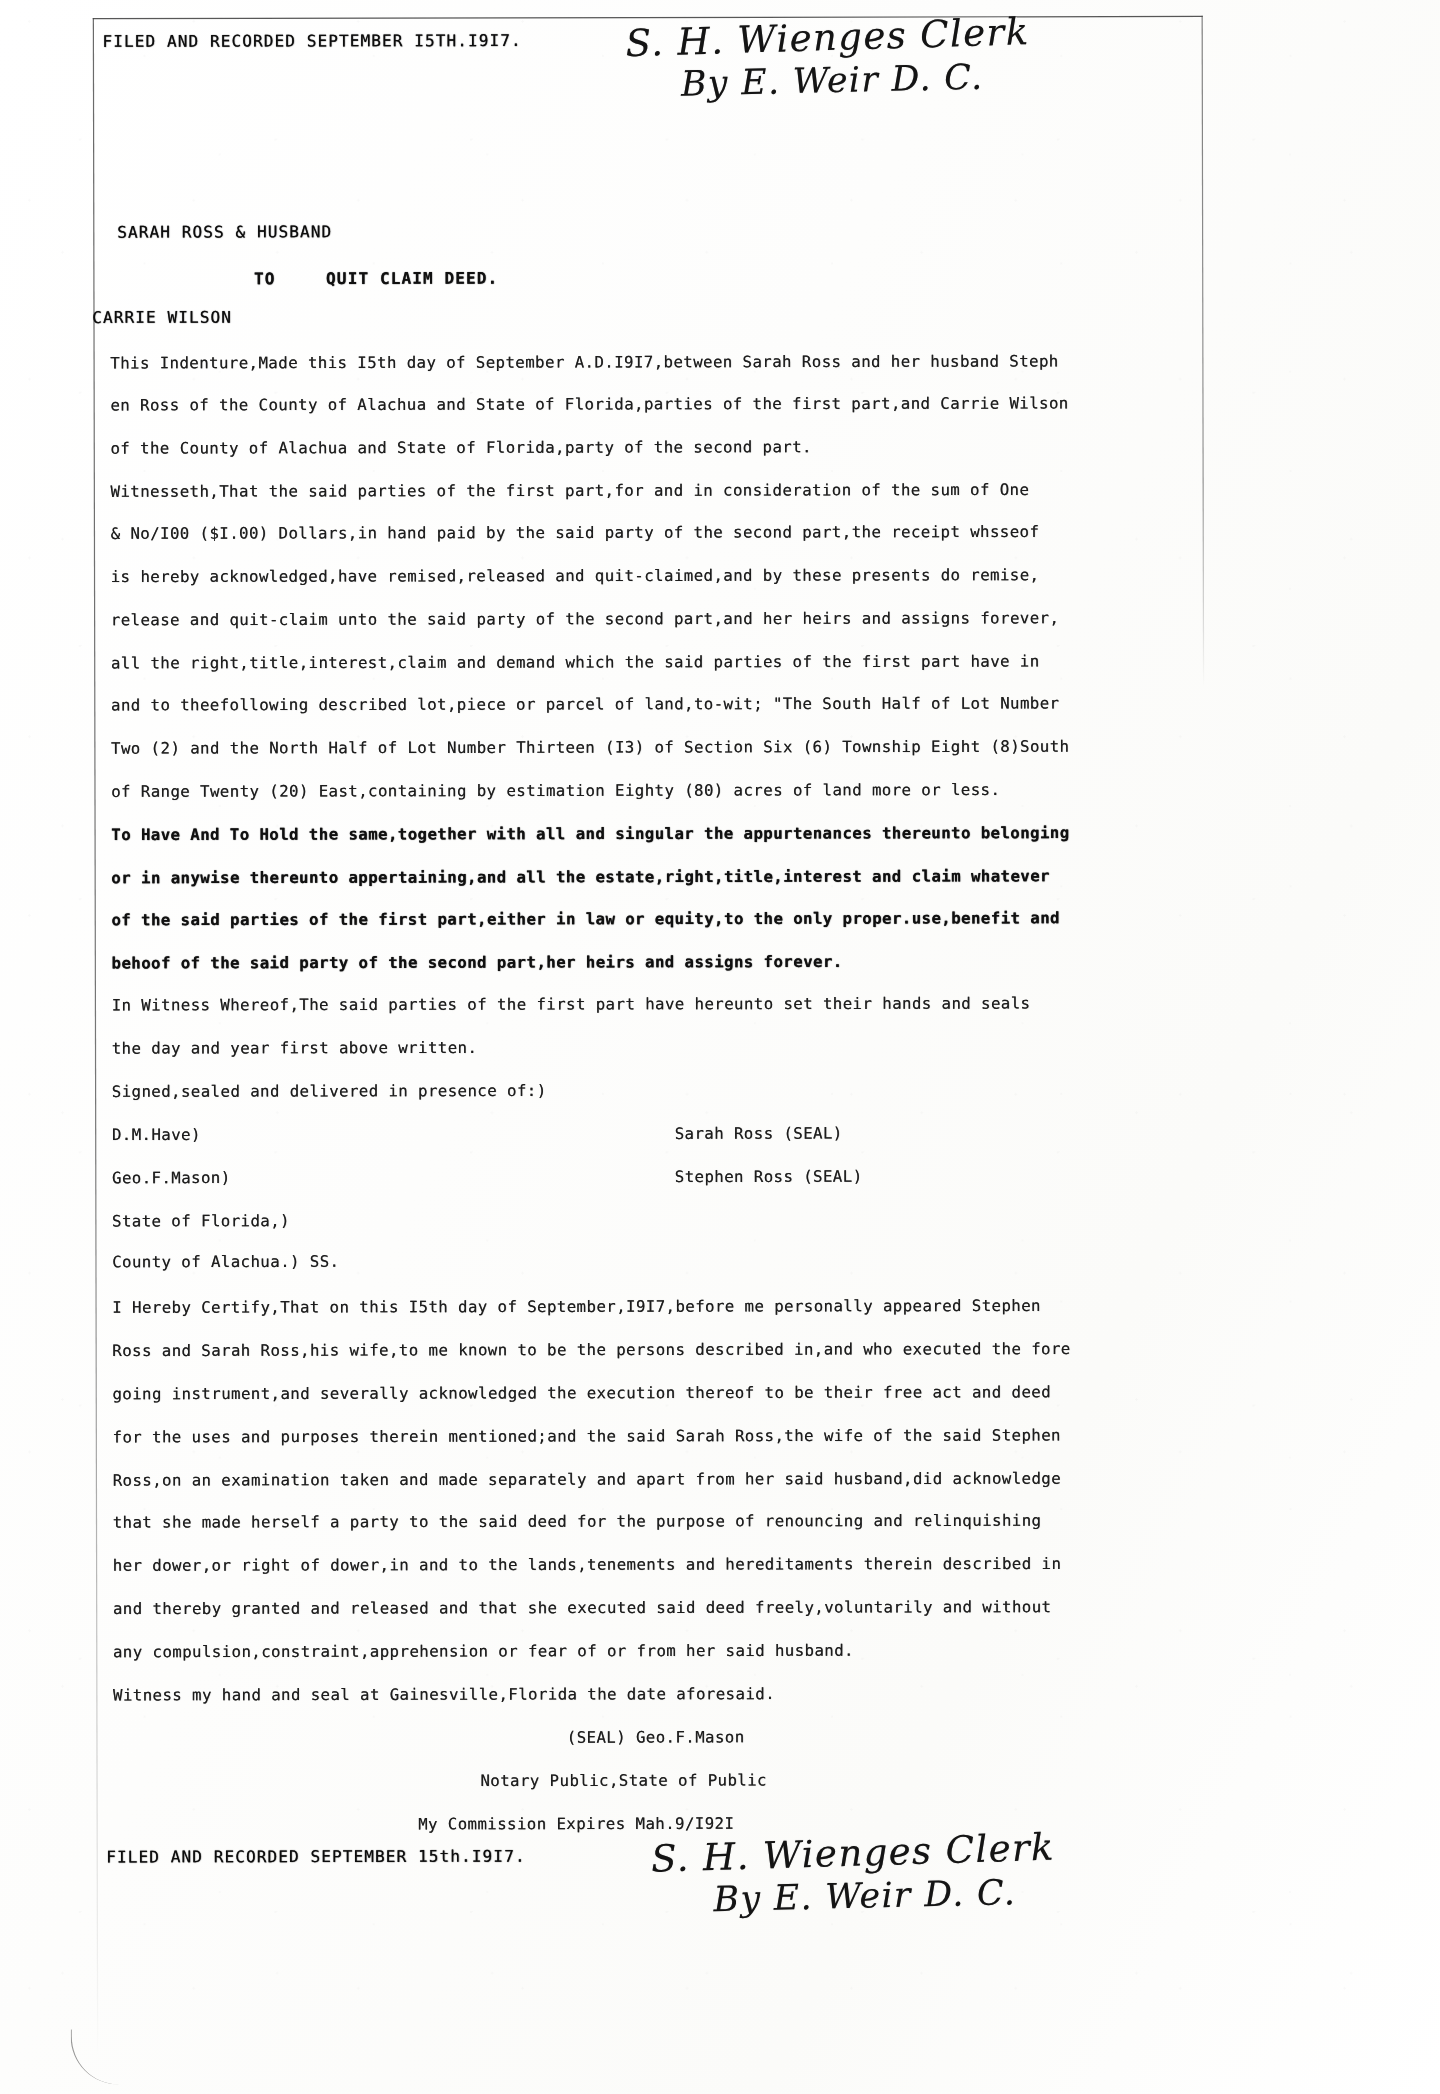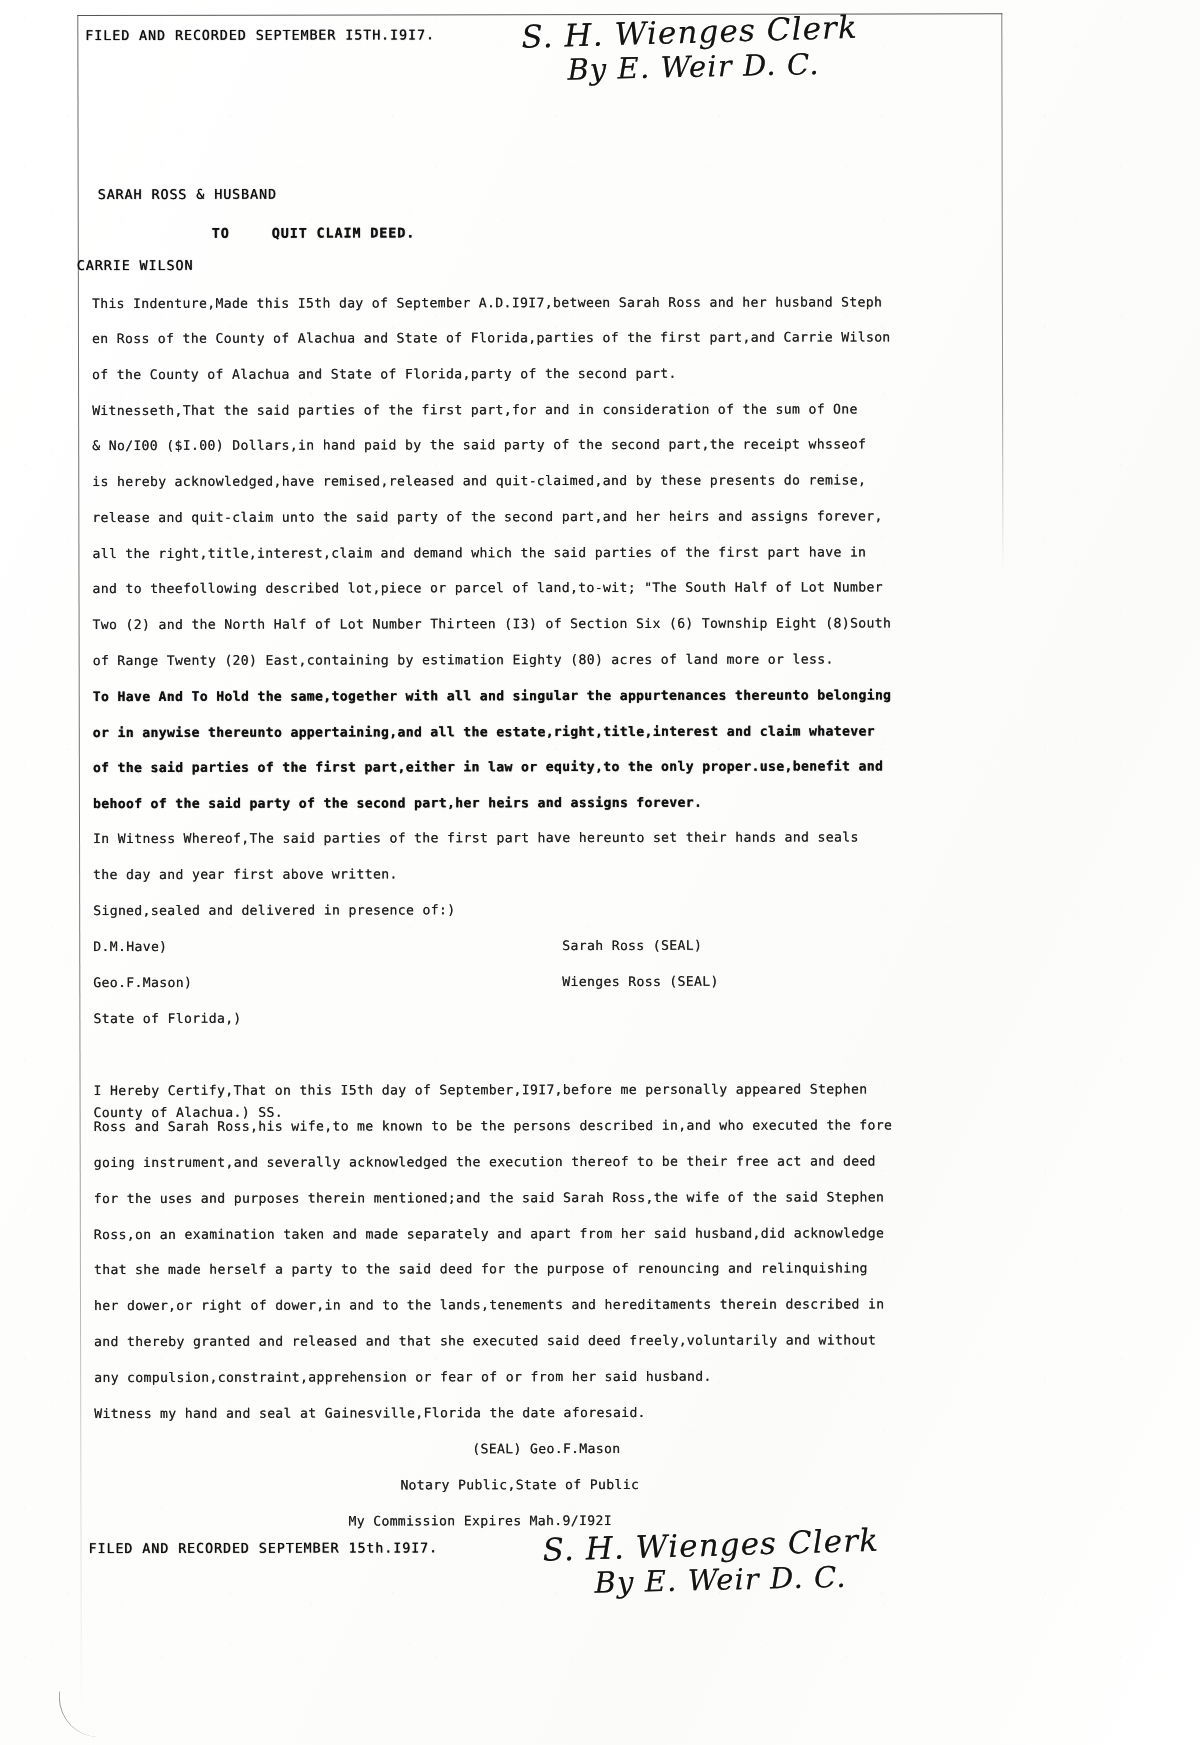--- a/index.html
+++ b/index.html
@@ -132,36 +132,36 @@
       <div class="tw bold" style="top:795px;">behoof of the said party of the second part,her heirs and assigns forever.</div>
 
       <div class="tw" style="top:830px;">In Witness Whereof,The said parties of the first part have hereunto set their hands and seals</div>
       <div class="tw" style="top:866px;">the day and year first above written.</div>
       <div class="tw" style="top:902px;">Signed,sealed and delivered in presence of:)</div>
 
       <div class="tw" style="top:938px;">D.M.Have)</div>
       <div class="tw" style="top:974px;">Geo.F.Mason)</div>
 
       <div class="tw" style="top:1010px;">State of Florida,)</div>
-      <div class="tw" style="top:1104px;">County of Alachua.) SS.</div>
+      <div class="tw" style="top:1044px;">County of Alachua.) SS.</div>
 
       <div class="tw" style="top:1082px;">I Hereby Certify,That on this I5th day of September,I9I7,before me personally appeared Stephen</div>
       <div class="tw" style="top:1118px;">Ross and Sarah Ross,his wife,to me known to be the persons described in,and who executed the fore</div>
       <div class="tw" style="top:1154px;">going instrument,and severally acknowledged the execution thereof to be their free act and deed</div>
       <div class="tw" style="top:1190px;">for the uses and purposes therein mentioned;and the said Sarah Ross,the wife of the said Stephen</div>
       <div class="tw" style="top:1226px;">Ross,on an examination taken and made separately and apart from her said husband,did acknowledge</div>
       <div class="tw" style="top:1261px;">that she made herself a party to the said deed for the purpose of renouncing and relinquishing</div>
       <div class="tw" style="top:1297px;">her dower,or right of dower,in and to the lands,tenements and hereditaments therein described in</div>
       <div class="tw" style="top:1333px;">and thereby granted and released and that she executed said deed freely,voluntarily and without</div>
       <div class="tw" style="top:1369px;">any compulsion,constraint,apprehension or fear of or from her said husband.</div>
       <div class="tw" style="top:1405px;">Witness my hand and seal at Gainesville,Florida the date aforesaid.</div>
     </div>
 
     <div class="tw" style="left:561px; top:938px;">Sarah Ross (SEAL)</div>
-    <div class="tw" style="left:561px; top:974px;">Wienges Ross (SEAL)</div>
+    <div class="tw" style="left:561px; top:974px;">Stephen Ross (SEAL)</div>
 
     <div class="tw" style="left:470px; top:1441px;">(SEAL) Geo.F.Mason</div>
     <div class="tw" style="left:398px; top:1477px;">Notary Public,State of Public</div>
     <div class="tw" style="left:346px; top:1513px;">My Commission Expires Mah.9/I92I</div>
 
     <div class="tw head" style="left:86px; top:1540px;">FILED AND RECORDED SEPTEMBER 15th.I9I7.</div>
 
     <div class="hand hand-1" style="left:540px; top:1527px;">S. H. Wienges Clerk</div>
     <div class="hand hand-2" style="left:592px; top:1563px;">By E. Weir D. C.</div>
 

